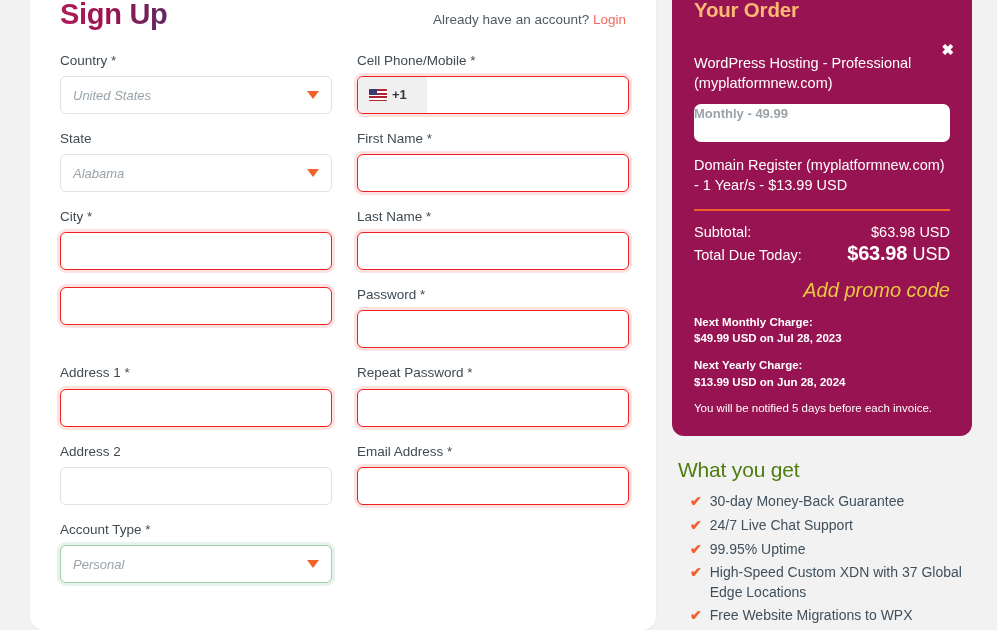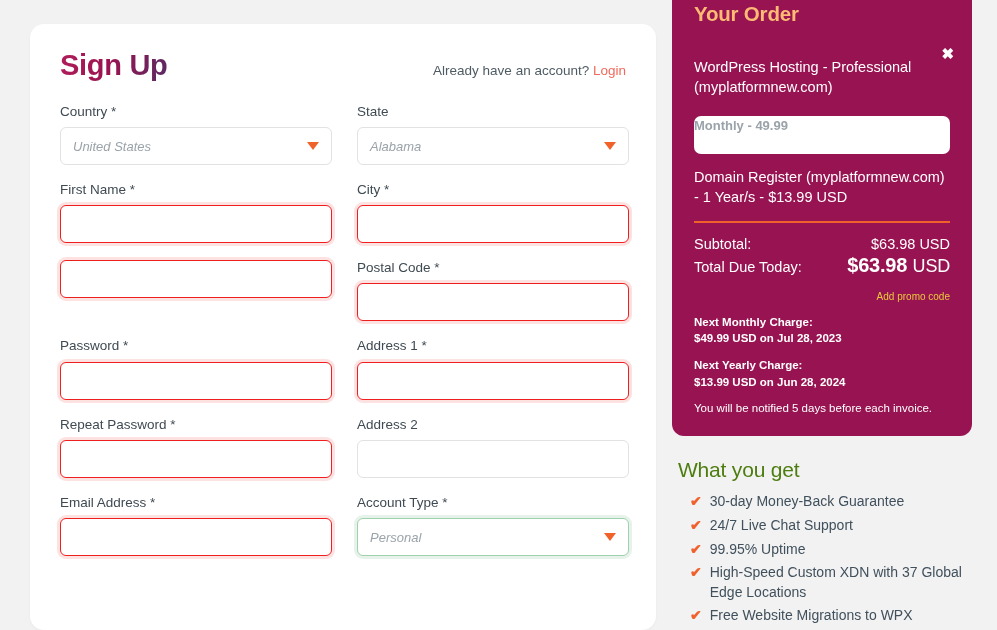--- a/index.html
+++ b/index.html
@@ -195,21 +195,21 @@
     font-size: 15px;
     line-height: 1;
     cursor: pointer;
     font-weight: bold;
   }
 
   .order-item-name {
     font-size: 14.5px;
     line-height: 1.4;
     padding-right: 22px;
-    margin-bottom: 18px;
+    margin-bottom: 10px;
   }
 
   .order-select {
     width: 100%;
     height: 38px;
     background: #fff;
     border-radius: 7px;
     position: relative;
     margin-bottom: 13px;
     cursor: pointer;
@@ -241,24 +241,25 @@
     font-size: 20px;
     font-weight: bold;
     letter-spacing: -0.2px;
   }
   .total-big .cur { font-weight: normal; font-size: 18px; }
   .total-big .sym { font-weight: bold; }
 
   .promo {
     text-align: right;
     color: #ebc83d;
-    font-size: 10px;
+    font-size: 20px;
     margin-top: 14px;
     margin-bottom: 12px;
     cursor: pointer;
+    font-style: italic;
   }
 
   .charge-block { font-size: 11.5px; font-weight: bold; line-height: 1.45; margin-bottom: 10px; }
   .charge-note { font-size: 11.5px; line-height: 1.4; }
 
   .whatyouget {
     margin-top: 22px;
     padding-left: 6px;
   }
   .wyg-title {
@@ -306,20 +307,33 @@
 
       <div class="field">
         <label class="field-label">Country *</label>
         <div class="select-wrap">
           <div class="control"></div>
           <span class="sel-text">United States</span>
           <span class="caret"></span>
         </div>
       </div>
 
+      <div class="field">
+        <label class="field-label">Cell Phone/Mobile *</label>
+        <div class="control invalid phone-control">
+          <div class="phone-prefix">
+            <span class="flag">
+              <span class="stripes"></span>
+                <span class="canton"></span>
+            </span>
+            <span class="phone-code">+1</span>
+            <span class="phone-caret"></span>
+          </div>
+        </div>
+      </div>
 
       <div class="field">
         <label class="field-label">State</label>
         <div class="select-wrap">
           <div class="control"></div>
           <span class="sel-text">Alabama</span>
           <span class="caret"></span>
         </div>
       </div>
 
@@ -327,25 +341,25 @@
         <label class="field-label">First Name *</label>
         <div class="control invalid"></div>
       </div>
 
       <div class="field">
         <label class="field-label">City *</label>
         <div class="control invalid"></div>
       </div>
 
       <div class="field">
-        <div class="control invalid"></div>
-      </div>
-
-      <div class="field">
-        <label class="field-label">Postal Code *</label>
+        <label class="field-label">Last Name *</label>
+        <div class="control invalid"></div>
+      </div>
+
+      <div class="field">
         <div class="control invalid"></div>
       </div>
 
       <div class="field">
         <label class="field-label">Password *</label>
         <div class="control invalid"></div>
       </div>
 
       <div class="field">
         <label class="field-label">Address 1 *</label>

